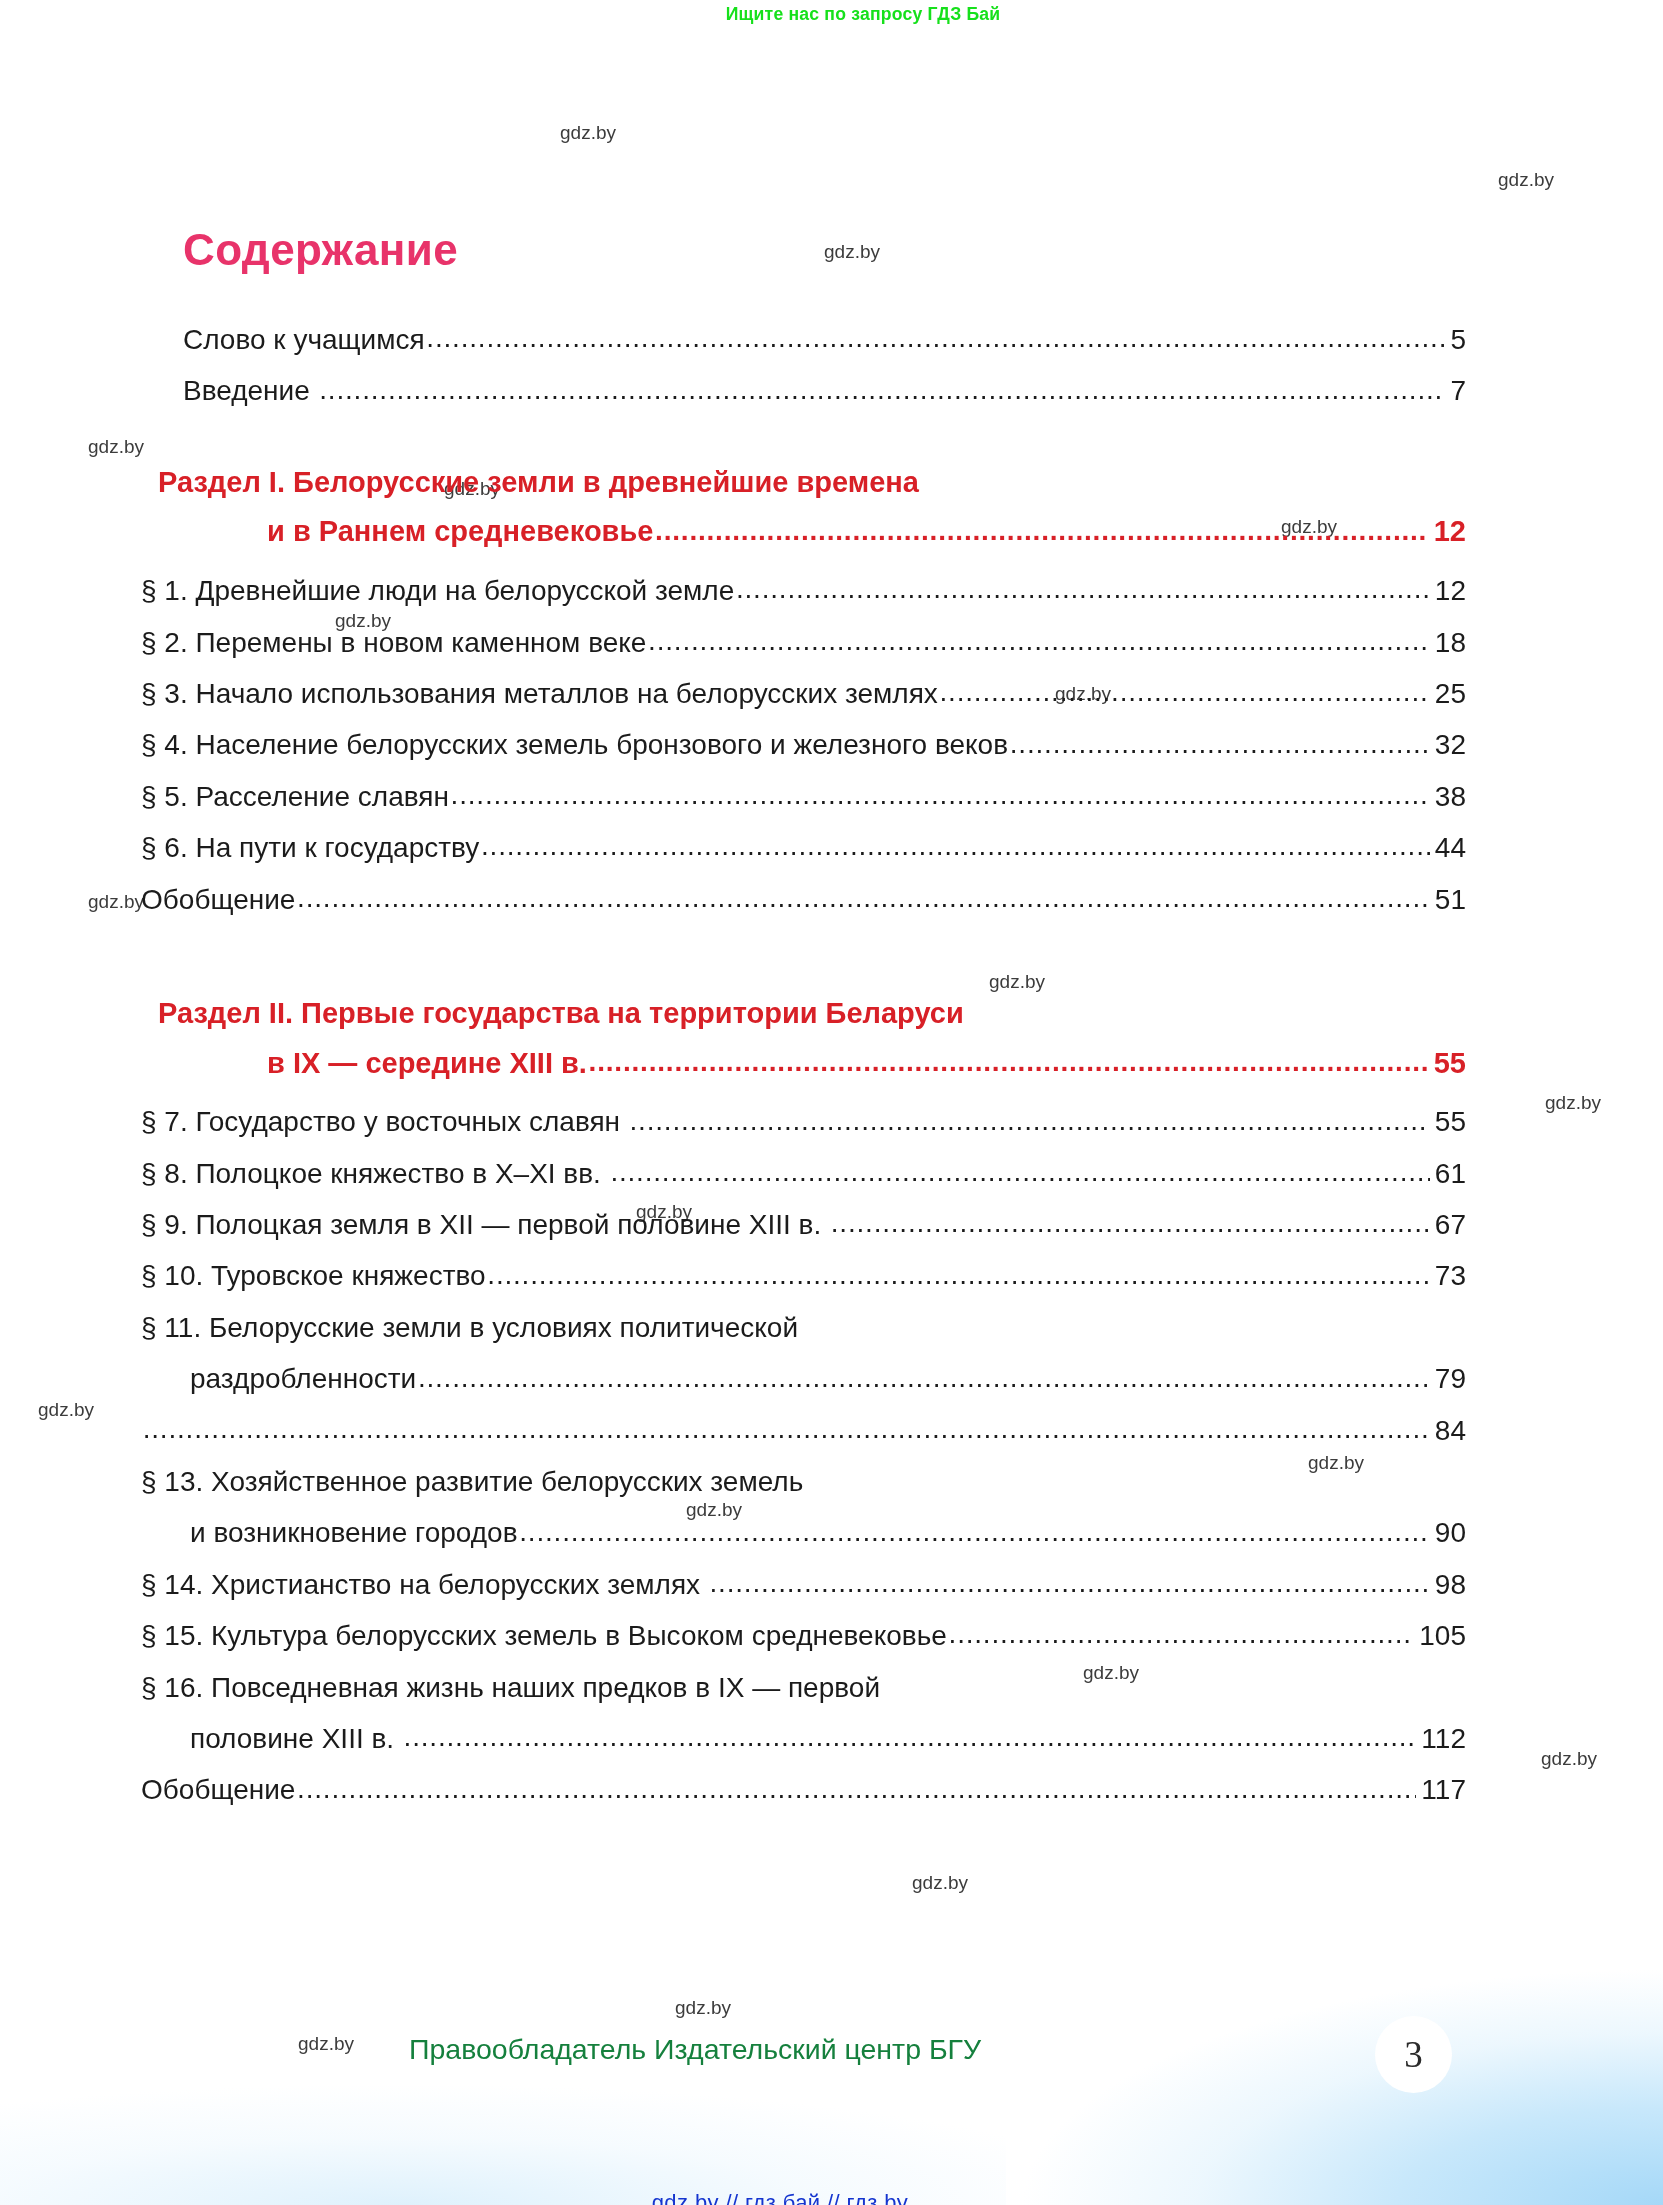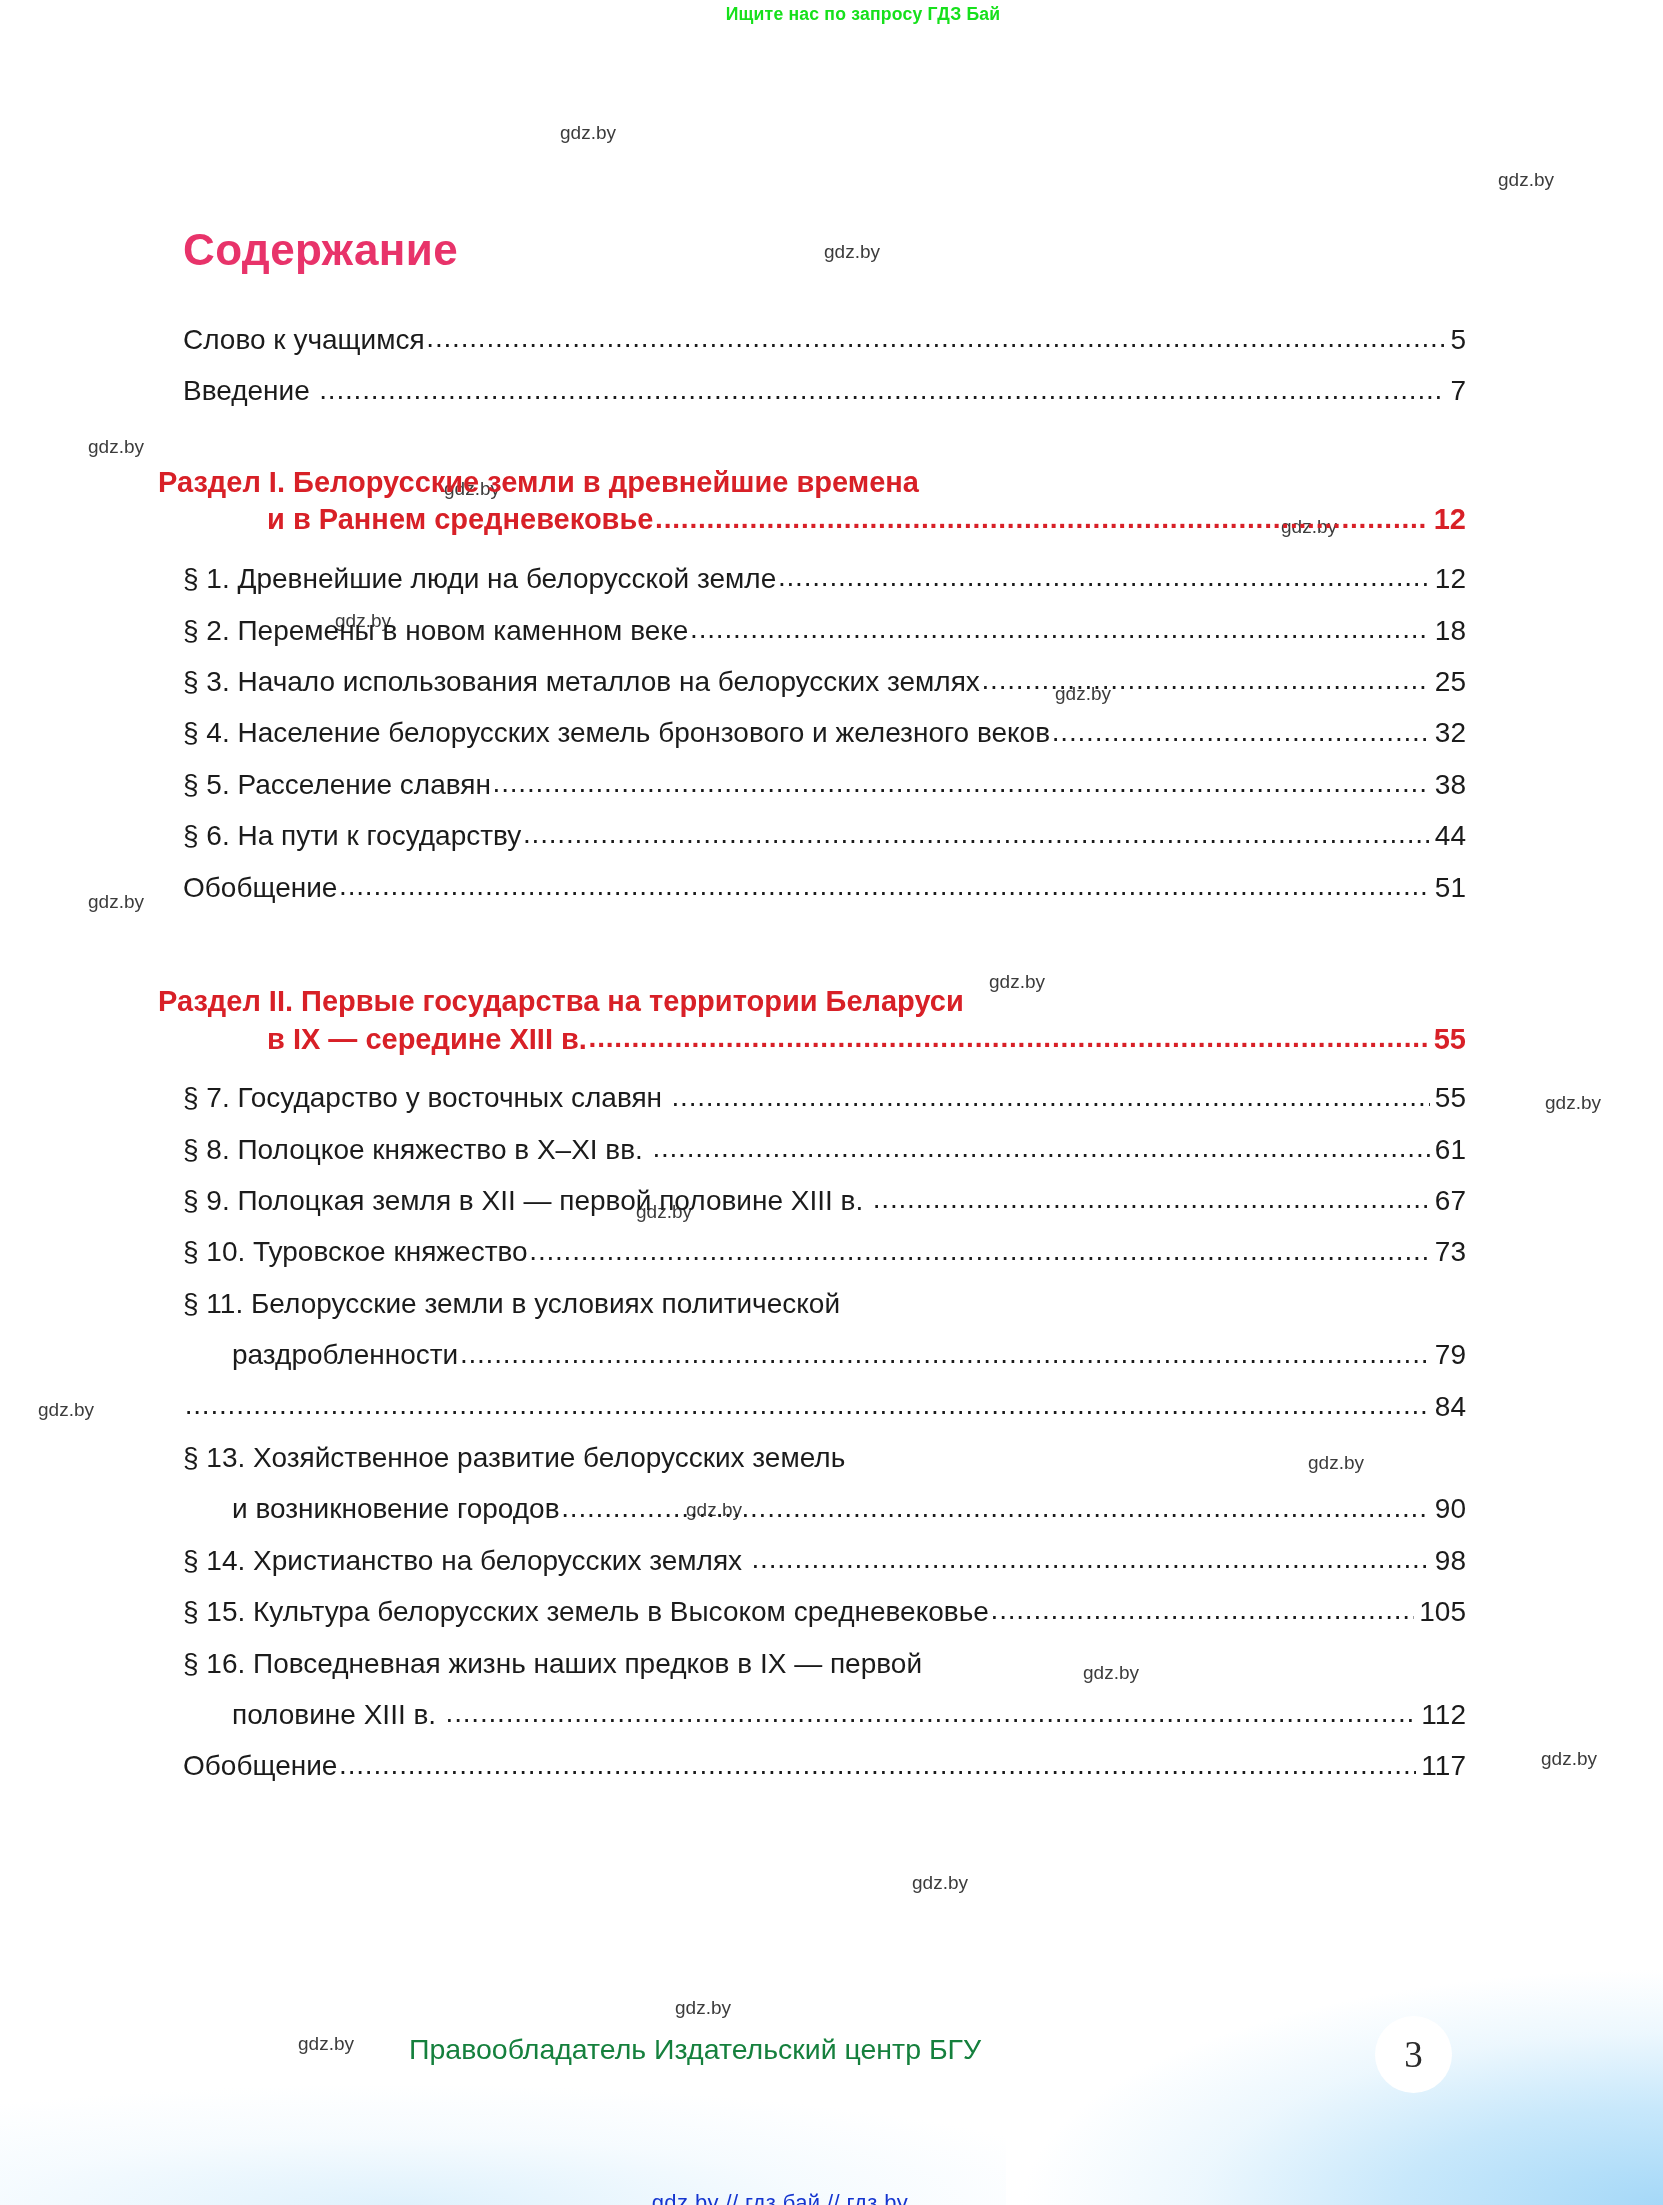--- a/index.html
+++ b/index.html
@@ -124,21 +124,20 @@
     white-space: pre;
     padding-left: 3.4px;
     text-align: right;
   }
 
   
   .lvl1 { margin-left: 42px; }
 
   
   .sect {
-    margin-left: 42px;
   }
 
   
   .part {
     color: #d82027;
     font-weight: 700;
     font-size: 29px;
     line-height: 1.30;
     margin: 0 0 0 17px;
     font-family: "Liberation Sans", sans-serif;
@@ -147,21 +146,21 @@
     color: #d82027;
     font-weight: 700;
     font-size: 29px;
     margin-bottom: 0;
   }
   .part .row .dots,
   .part .row .pg {
     color: #d82027;
   }
   .part-line1 { white-space: pre; }
-  .part-line2-wrap { margin-left: 109px; }
+  .part-line2-wrap { margin-left: 109px; margin-top: 12px; }
 
   
   .cont { margin-left: 49px; }
 
   .gap-sm { height: 22px; }
   .gap-md { height: 39px; }
   .gap-lg { height: 62px; }
 
   
   .rights {

